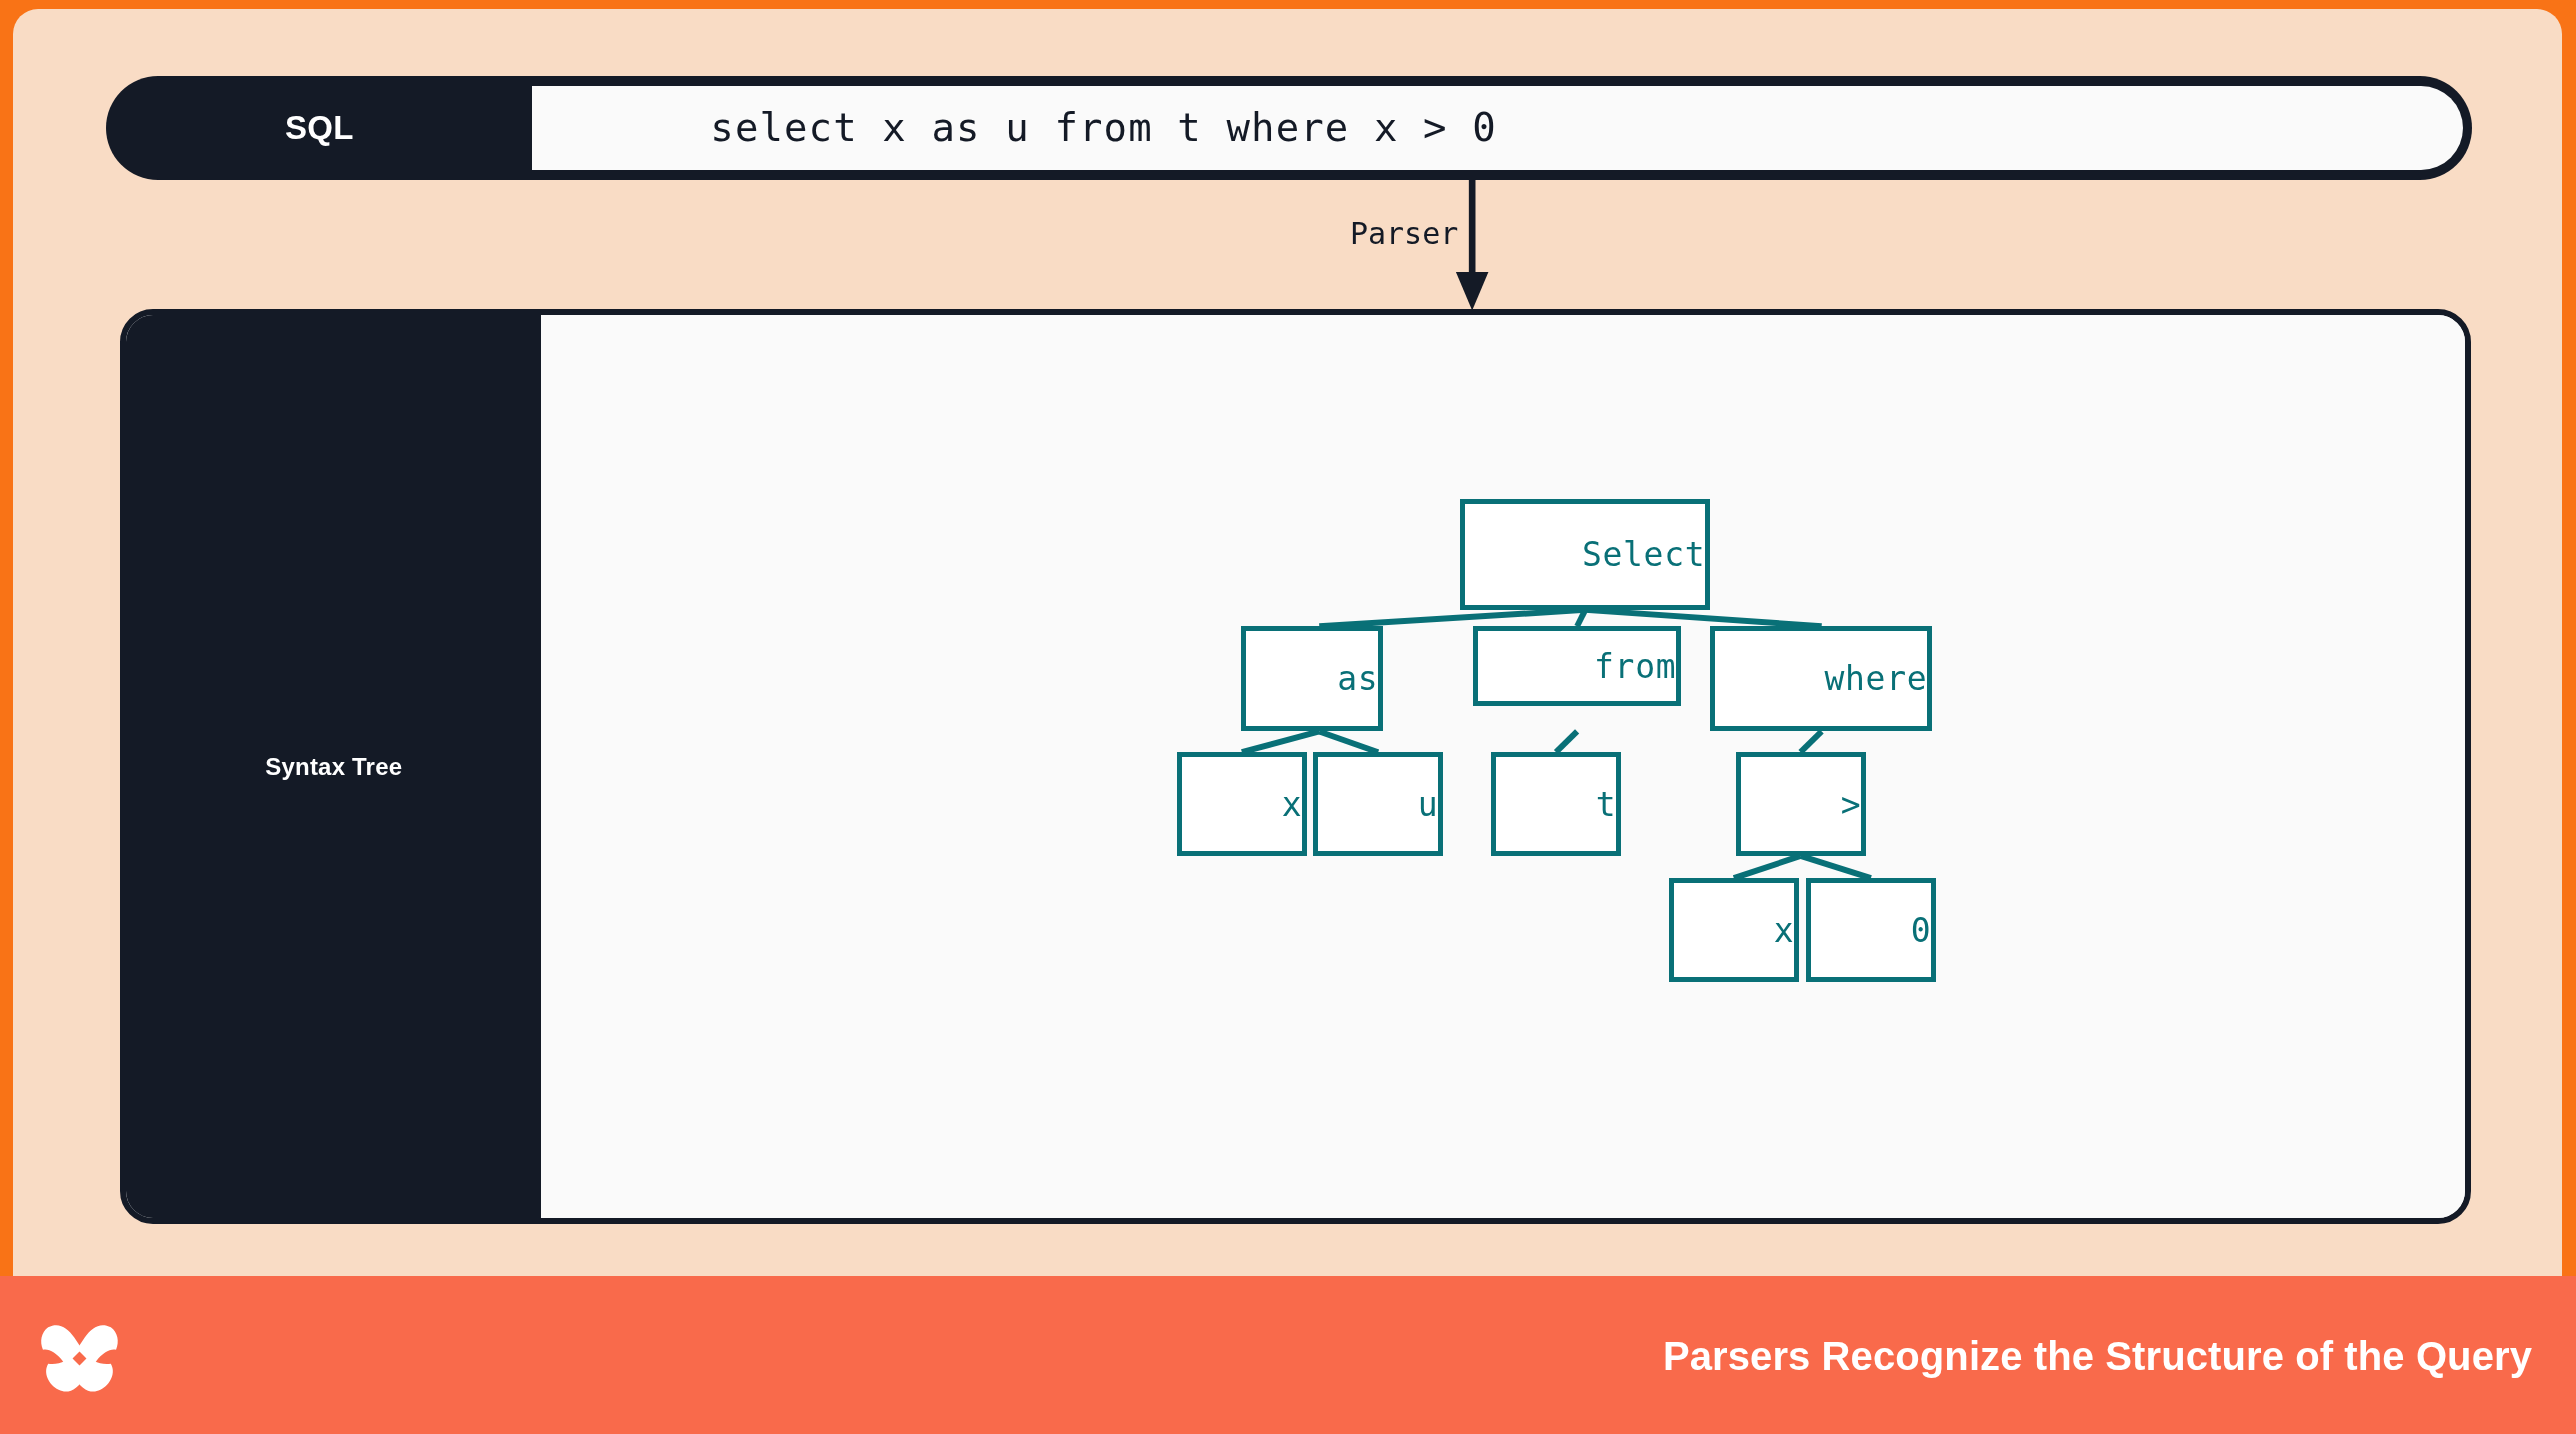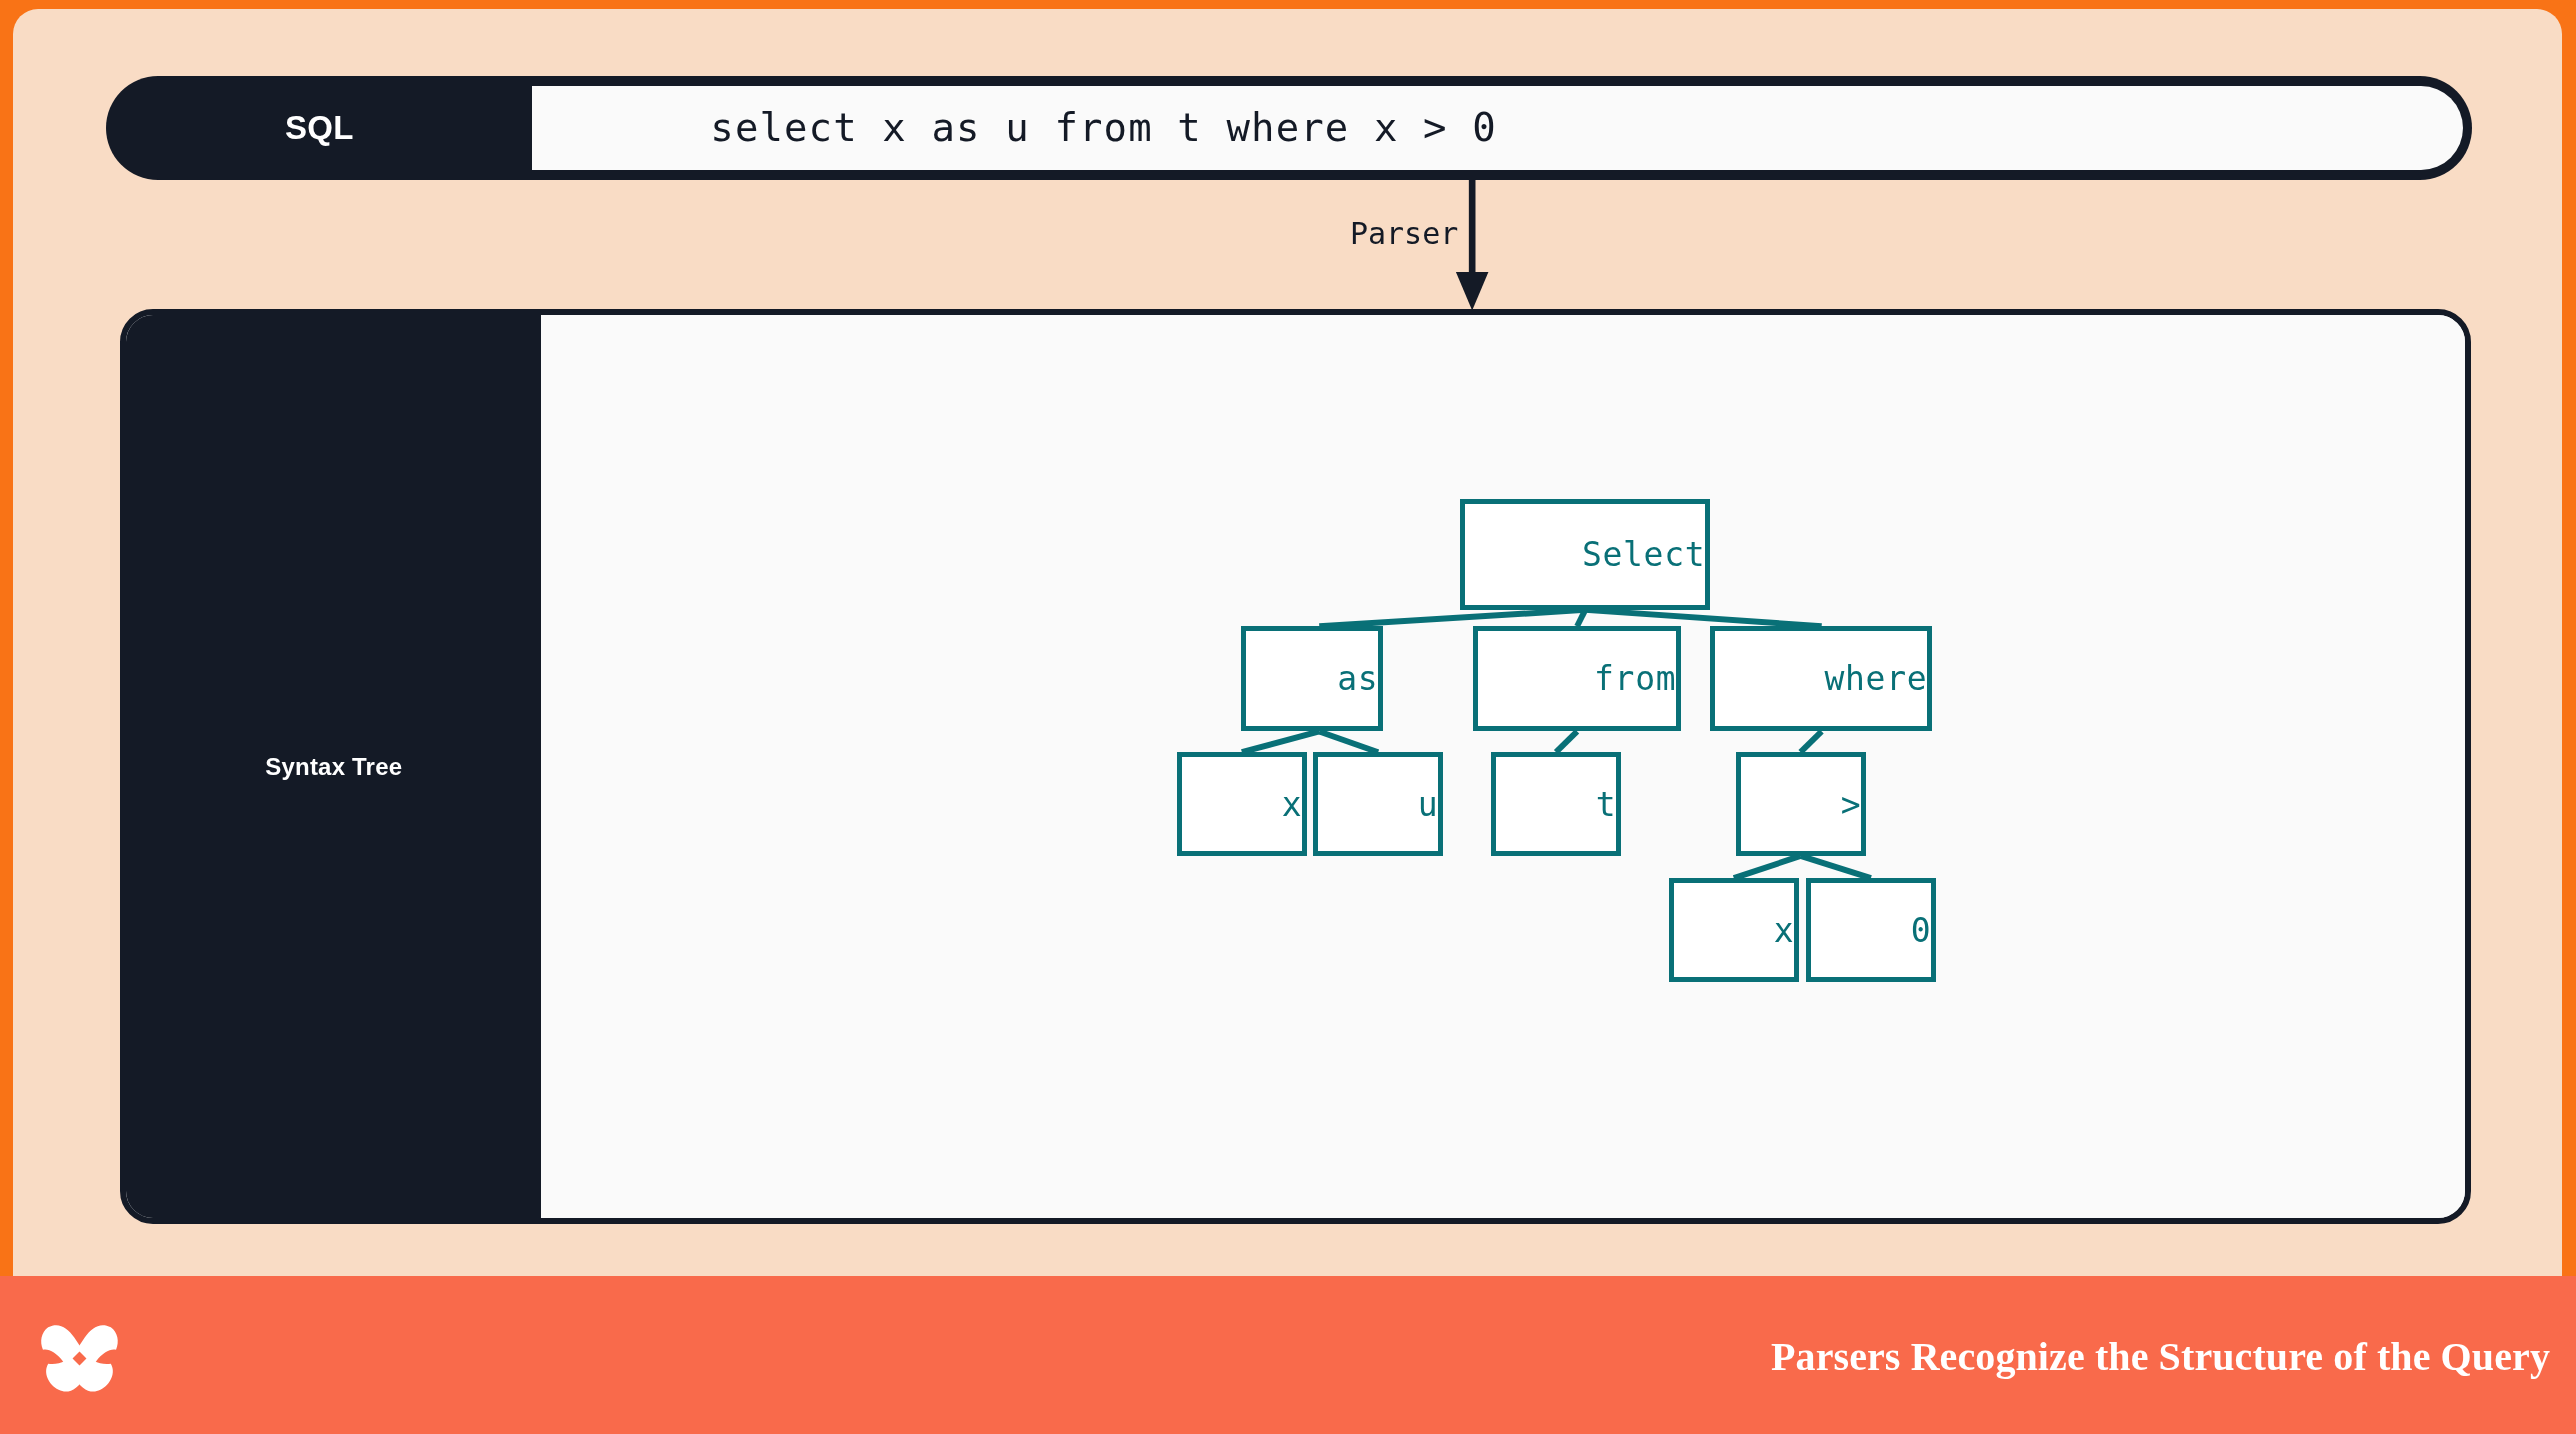--- a/index.html
+++ b/index.html
@@ -176,29 +176,28 @@
   }
   #footer-logo {
     position: absolute;
     left: 36px;
     top: 39px;
     width: 87px;
     height: 87px;
   }
   #footer-text {
     position: absolute;
-    right: 26px;
+    right: 44px;
     top: 50%;
     transform: translateY(-50%);
     color: #ffffff;
     font-size: 40px;
     font-weight: 700;
     letter-spacing: 0.1px;
     white-space: nowrap;
-    font-family: Liberation Serif, serif;
   }
 </style>
 </head>
 <body>
 
 <div id="slide">
 
   <div id="canvas">
 
     <div id="sql-row">
@@ -235,21 +234,21 @@
             <line x1="1699.5" y1="730" x2="1609.5" y2="760" stroke="#097077" stroke-width="8"></line>
             <line x1="1699.5" y1="730" x2="1794.5" y2="760" stroke="#097077" stroke-width="8"></line>
           </svg>
         <div id="tree-nodes">
             <div class="tree-node" style="left: 919px; top: 184px; width: 250px; height: 111px;">
               <span>Select</span>
             </div>
             <div class="tree-node" style="left: 700px; top: 311px; width: 142px; height: 105px;">
               <span>as</span>
             </div>
-            <div class="tree-node" style="left: 932px; top: 311px; width: 208px; height: 105px;">
+            <div class="tree-node" style="left: 932px; top: 311px; width: 208px; height: 80px;">
               <span>from</span>
             </div>
             <div class="tree-node" style="left: 1169px; top: 311px; width: 222px; height: 105px;">
               <span>where</span>
             </div>
             <div class="tree-node" style="left: 636px; top: 437px; width: 130px; height: 104px;">
               <span>x</span>
             </div>
             <div class="tree-node" style="left: 772px; top: 437px; width: 130px; height: 104px;">
               <span>u</span>

